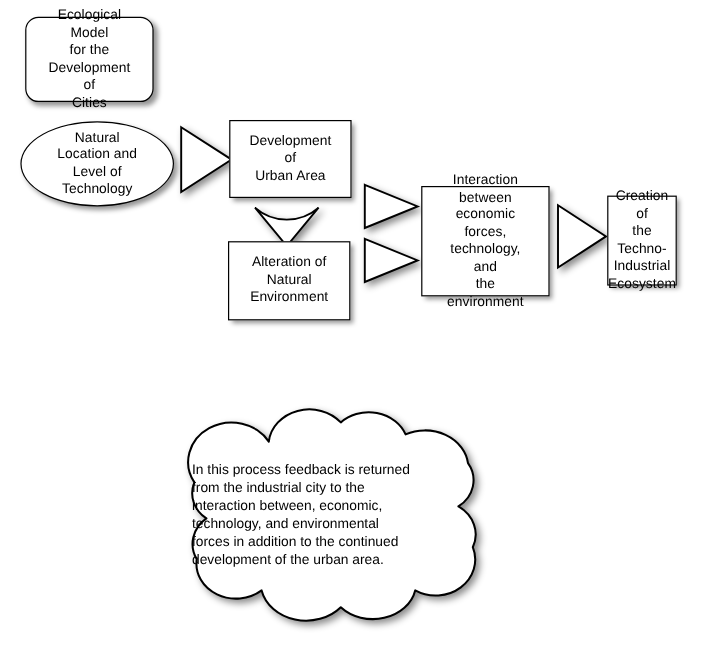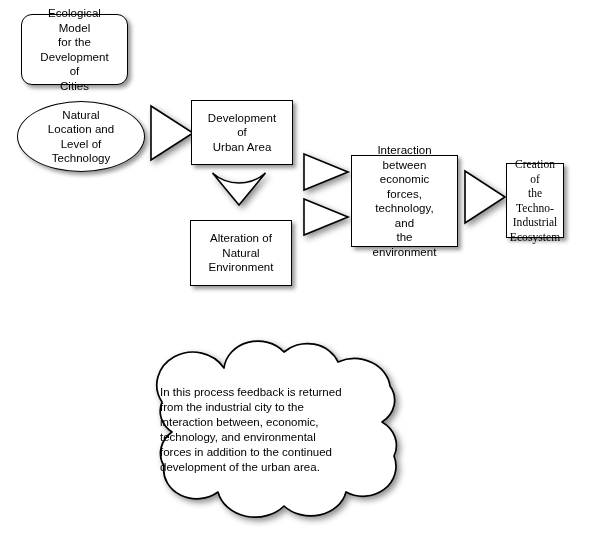--- a/index.html
+++ b/index.html
@@ -57,36 +57,35 @@
   }
 
   #box-urban {
     left: 191px;
     top: 100px;
     width: 102px;
     height: 65px;
   }
   #box-alteration {
     left: 190px;
-    top: 220px;
+    top: 201px;
     width: 102px;
     height: 66px;
   }
   #box-interaction {
     left: 351px;
     top: 155px;
     width: 107px;
     height: 92px;
   }
   #box-creation {
     left: 506px;
     top: 163px;
     width: 58px;
     height: 75px;
-    font-family: Liberation Serif, serif;
   }
 
   
   .arrow {
     position: absolute;
   }
   .arrow svg {
     display: block;
     overflow: visible;
   }

